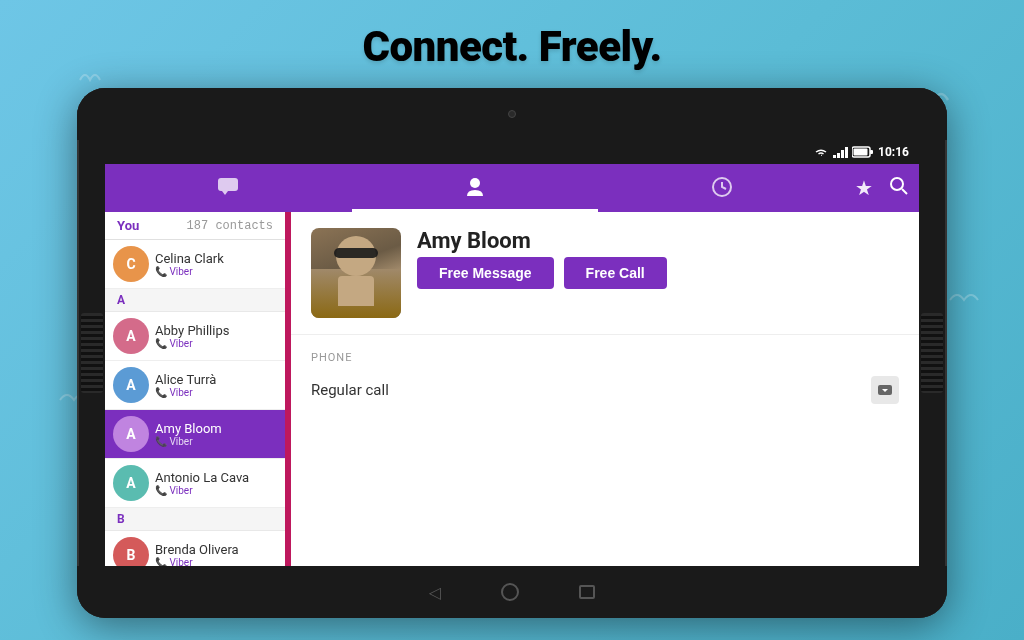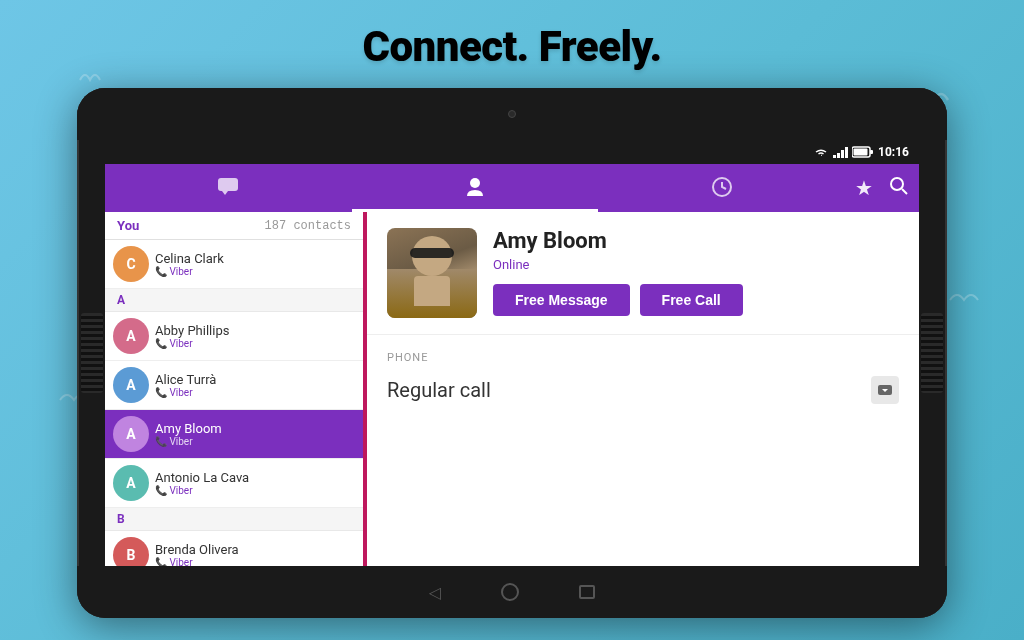--- a/index.html
+++ b/index.html
@@ -157,23 +157,23 @@
 
     
     .main-layout {
       flex: 1;
       display: flex;
       overflow: hidden;
     }
 
     
     .contacts-sidebar {
-      width: 262px;
+      width: 186px;
       background: #f5f5f5;
-      border-right: 4px solid #be185d;
+      border-right: 6px solid #be185d;
       display: flex;
       flex-direction: column;
       overflow: hidden;
       flex-shrink: 0;
     }
 
     .contacts-header {
       padding: 6px 12px;
       display: flex;
       justify-content: space-between;
@@ -329,21 +329,21 @@
     }
 
     .phone-row {
       display: flex;
       align-items: center;
       justify-content: space-between;
       padding: 4px 0;
     }
 
     .phone-number {
-      font-size: 20px;
+      font-size: 15px;
       color: #333;
     }
 
     .phone-call-icon {
       width: 28px;
       height: 28px;
       background: #e8e8e8;
       border-radius: 4px;
       display: flex;
       align-items: center;
@@ -566,21 +566,20 @@
               <div style="width:100%;height:100%;position:relative;">
                 <div style="position:absolute;bottom:0;left:0;right:0;height:55%;background:linear-gradient(to top,#8B6914,#A0896A);"></div>
                 <div style="position:absolute;top:8px;left:50%;transform:translateX(-50%);width:40px;height:40px;background:#C4A882;border-radius:50%;"></div>
                 <div style="position:absolute;top:20px;left:50%;transform:translateX(-50%);width:44px;height:10px;background:#1a1a1a;border-radius:8px;opacity:0.9;"></div>
                 <div style="position:absolute;top:48px;left:50%;transform:translateX(-50%);width:36px;height:30px;background:#C4A882;border-radius:4px 4px 0 0;"></div>
               </div>
             </div>
 
             <div class="detail-info">
               <div class="detail-name">Amy Bloom</div>
-              <div class="detail-status">Online</div>
               <div class="detail-actions">
                 <button class="action-btn">Free Message</button>
                 <button class="action-btn">Free Call</button>
               </div>
             </div>
           </div>
 
           <div class="detail-body">
             <div class="detail-section-label">PHONE</div>
             <div class="phone-row">

